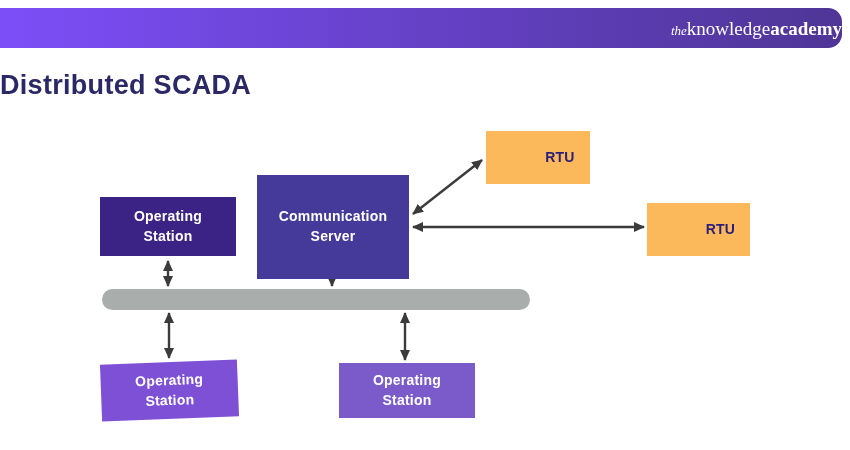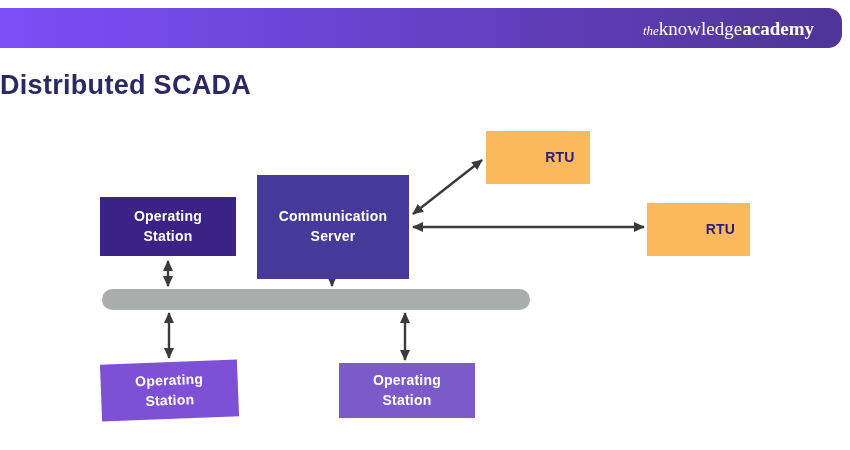--- a/index.html
+++ b/index.html
@@ -19,21 +19,21 @@
   html,body{margin:0;padding:0;background:#fff;}
   .page{
     position:relative;width:850px;height:450px;background:#fff;overflow:hidden;
     font-family:"Liberation Sans", sans-serif;
   }
   .header-bar{
     position:absolute;left:0;top:8px;width:842px;height:40px;
     border-radius:0 14px 14px 0;
     background:linear-gradient(90deg,var(--header-gradient-from),var(--header-gradient-to));
     display:flex;align-items:center;justify-content:flex-end;
-    padding-right:28px;box-sizing:border-box;
+    box-sizing:border-box;
   }
   .logo{
     color:var(--text-white);
     font-family:"Liberation Serif", serif;
     font-size:19px;line-height:1;white-space:nowrap;
   }
   .logo .logo-the{font-style:italic;font-size:13px;}
   .logo .logo-knowledge{font-weight:400;}
   .logo .logo-academy{font-weight:700;}
   .page-title{

